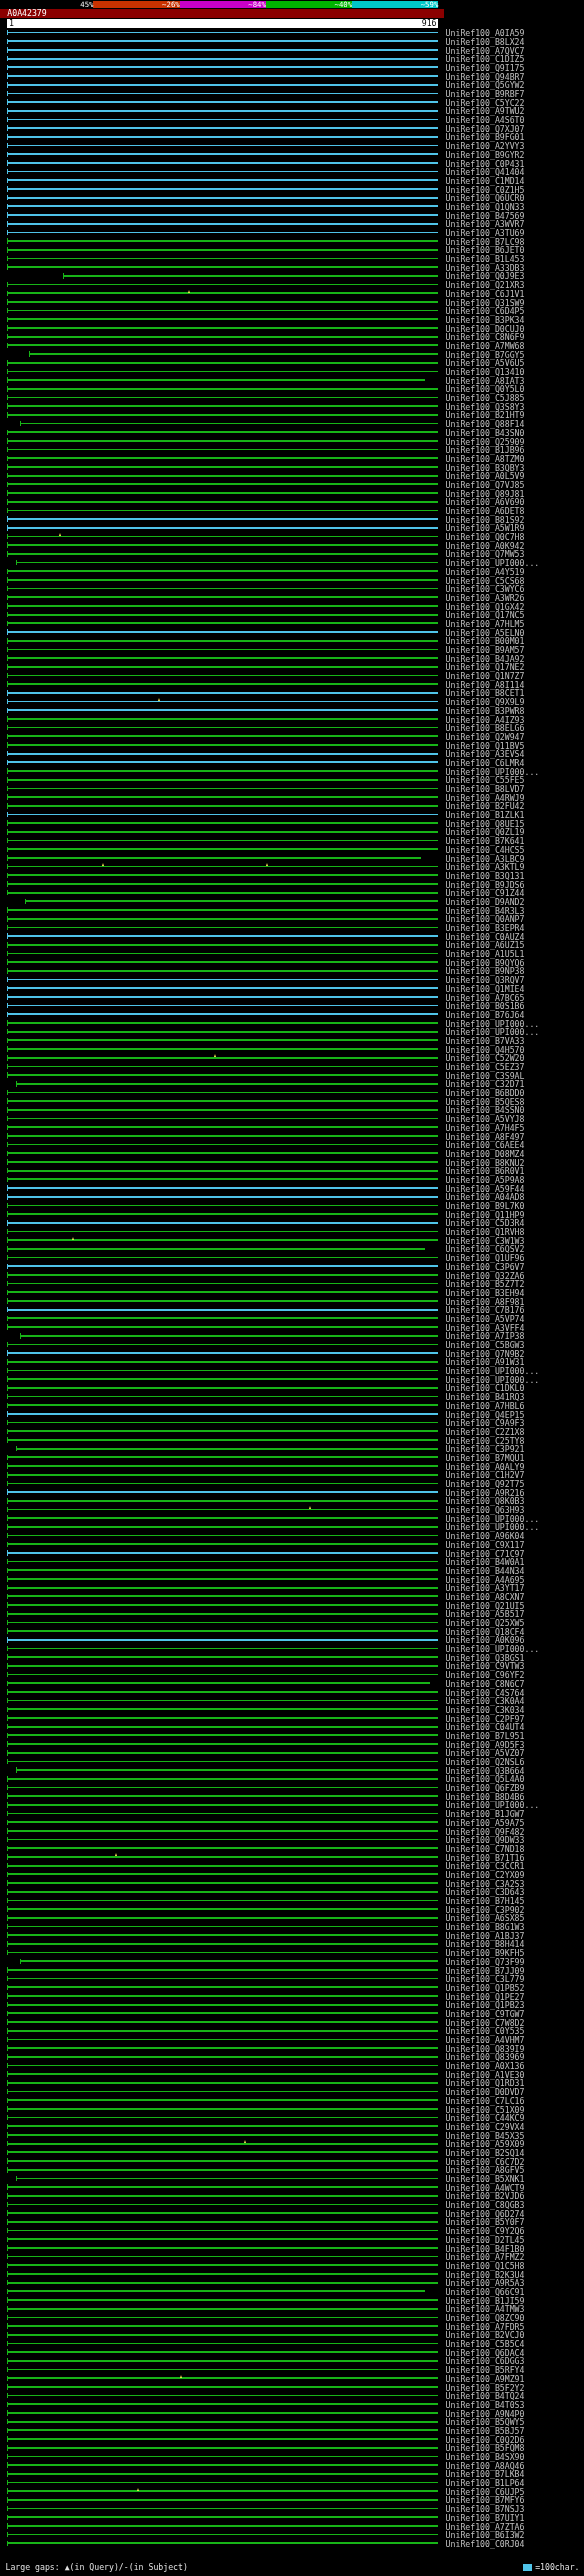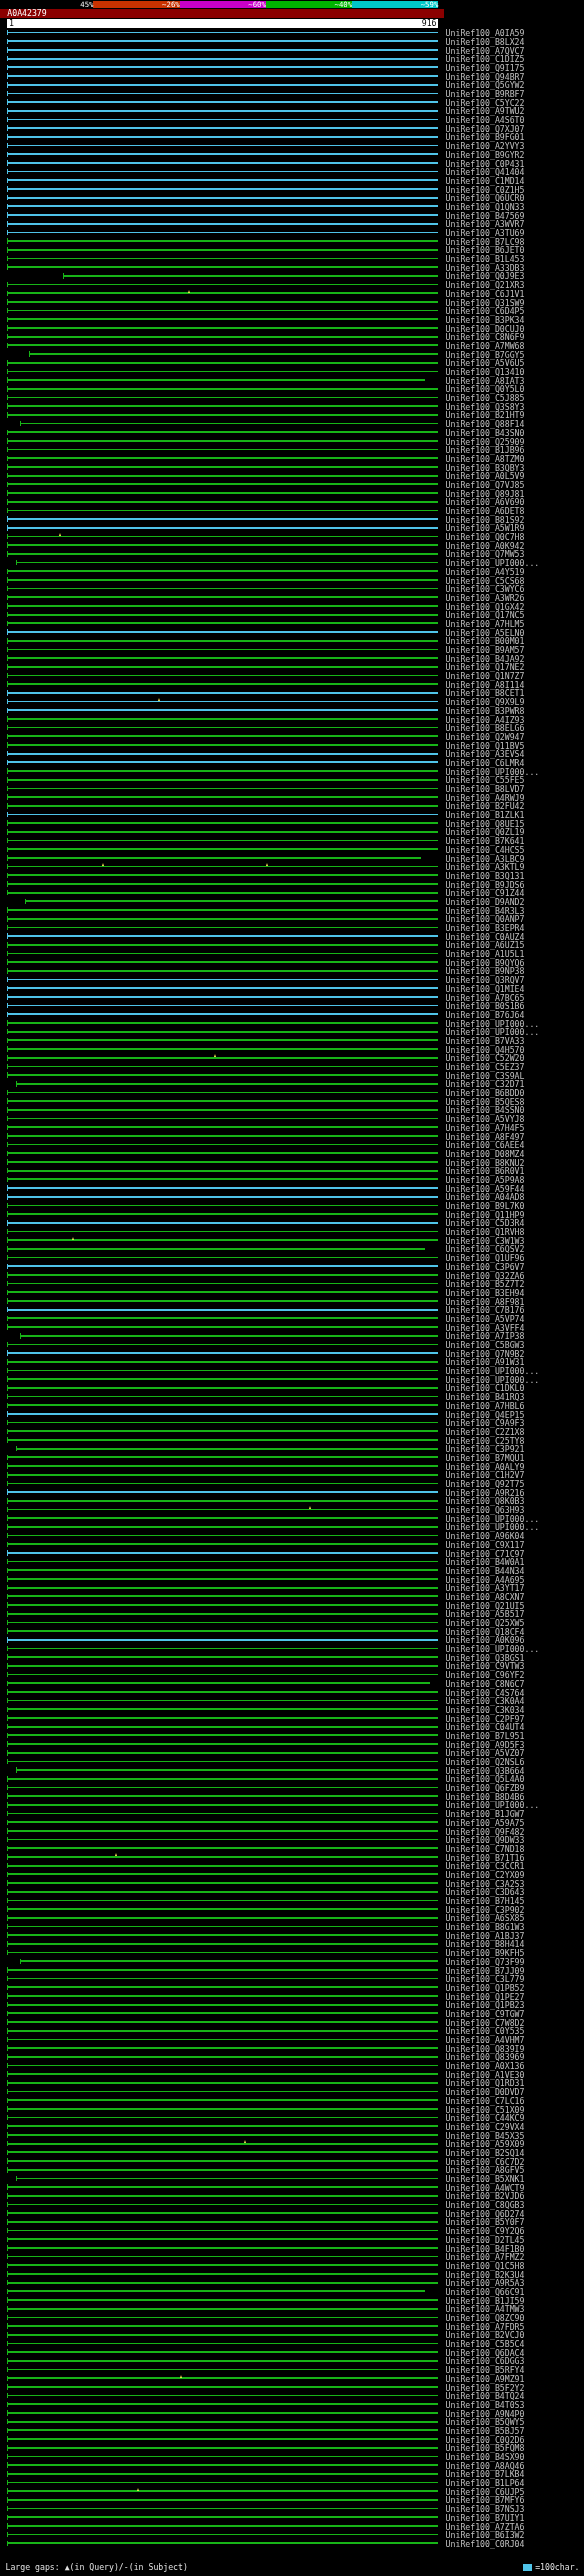--- a/index.html
+++ b/index.html
@@ -29,21 +29,21 @@
 <body>
 
 <div class="scalebar">
   <div class="scaleseg" style="left: 0%; background: rgb(0, 0, 0);"></div>
   <div class="scaleseg" style="left: 20%; background: rgb(200, 50, 0);"></div>
   <div class="scaleseg" style="left: 40%; background: rgb(200, 0, 200);"></div>
   <div class="scaleseg" style="left: 60%; background: rgb(0, 180, 0);"></div>
   <div class="scaleseg" style="left: 80%; background: rgb(0, 200, 200);"></div>
   <span class="scalelab" style="left: 20%;">45%</span>
   <span class="scalelab" style="left: 40%;">~26%</span>
-  <span class="scalelab" style="left: 60%;">~60%</span>
+  <span class="scalelab" style="left: 60%;">~84%</span>
   <span class="scalelab" style="left: 80%;">~40%</span>
   <span class="scalelab" style="left: 100%;">~59%</span>
 </div>
 
 <div class="titlebar" style="background: rgb(139, 0, 0);">
   <span>A0A42379</span>
 </div>
 
 <div class="ruler">
   <span>1</span>

